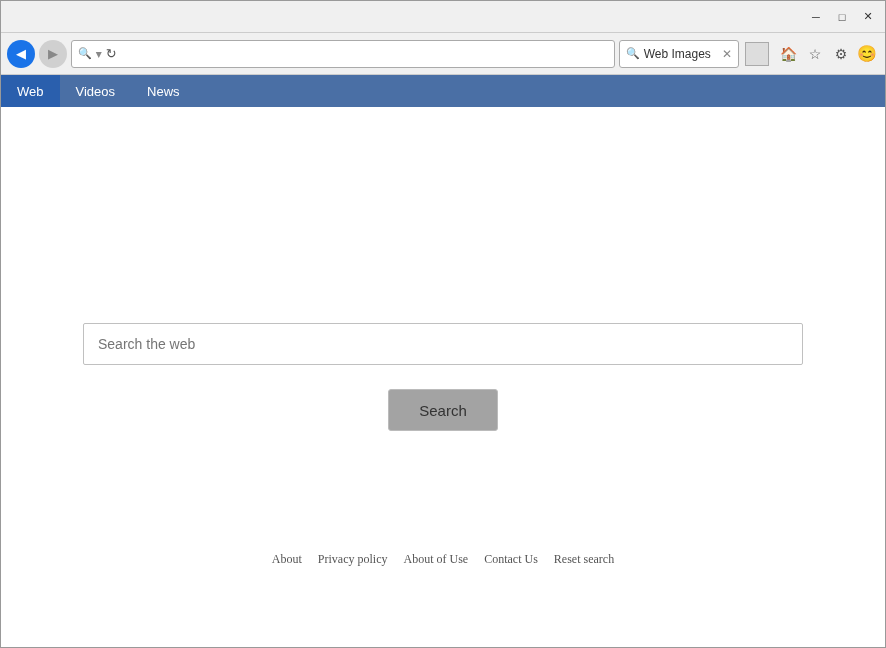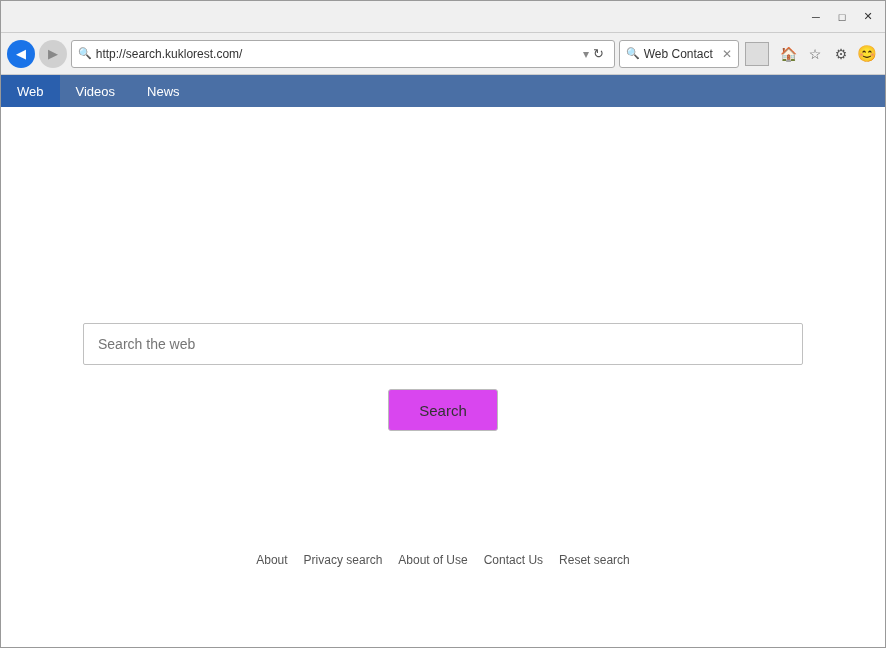--- a/index.html
+++ b/index.html
@@ -222,38 +222,39 @@
       font-size: 14px;
       color: #999;
       outline: none;
     }
 
     .search-button {
       display: block;
       margin: 0 auto;
       min-width: 110px;
       height: 42px;
-      background: #d946ef;
+      background: #a3a3a3;
       border: 1px solid #bbb;
       border-radius: 3px;
       font-size: 15px;
       color: #333;
       cursor: pointer;
       padding: 0 20px;
     }
 
     
     .footer-links {
       position: absolute;
       bottom: 80px;
       left: 0;
       right: 0;
       display: flex;
       justify-content: center;
       gap: 16px;
+      font-family: Liberation Serif, serif;
     }
 
     .footer-link {
       font-size: 12px;
       color: #555;
       text-decoration: none;
       cursor: pointer;
     }
 
     .content-wrapper {
@@ -278,28 +279,27 @@
       <button class="title-bar-btn close-btn">✕</button>
     </div>
   </div>
 
   <div class="address-bar-row">
     <button class="nav-btn back-btn">◀</button>
     <button class="nav-btn forward-btn">▶</button>
 
     <div class="address-bar-container">
       <span class="address-icon">🔍</span>
-      <input class="address-input" type="text" value="http://search.kuklorest.com/" style="">
       <button class="address-search-btn">▾</button>
       <button class="refresh-btn">↻</button>
     </div>
 
     <div class="search-tab">
       <span class="search-tab-icon">🔍</span>
-      <span class="search-tab-text">Web Contact</span>
+      <span class="search-tab-text">Web Images</span>
       <button class="search-tab-close">✕</button>
     </div>
     <div class="search-tab-empty"></div>
 
     <div class="toolbar-icons">
       <button class="toolbar-icon-btn">🏠</button>
       <button class="toolbar-icon-btn">☆</button>
       <button class="toolbar-icon-btn">⚙</button>
       <button class="toolbar-icon-btn smiley">😊</button>
     </div>
@@ -312,20 +312,20 @@
   </div>
 
   <div class="content-wrapper">
     <div class="search-box-container">
       <input class="search-box" type="text" placeholder="Search the web" style="">
     </div>
     <button class="search-button">Search</button>
 
     <div class="footer-links">
       <a class="footer-link">About</a>
-      <a class="footer-link">Privacy search</a>
+      <a class="footer-link">Privacy policy</a>
       <a class="footer-link">About of Use</a>
       <a class="footer-link">Contact Us</a>
       <a class="footer-link">Reset search</a>
     </div>
   </div>
 
 </div>
 
 </body></html>

